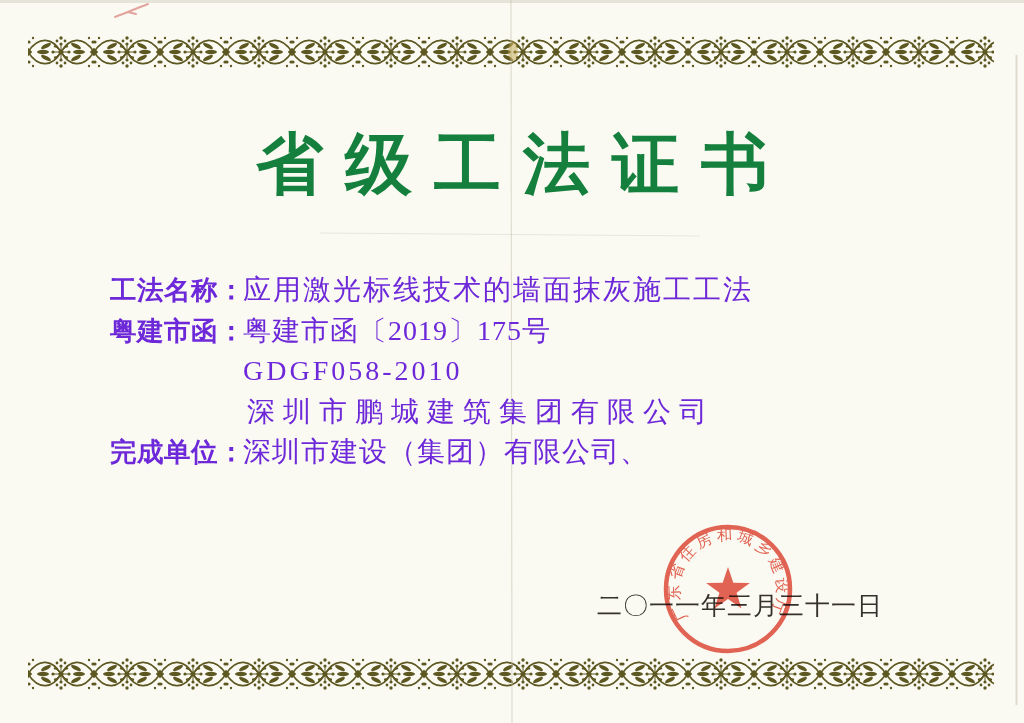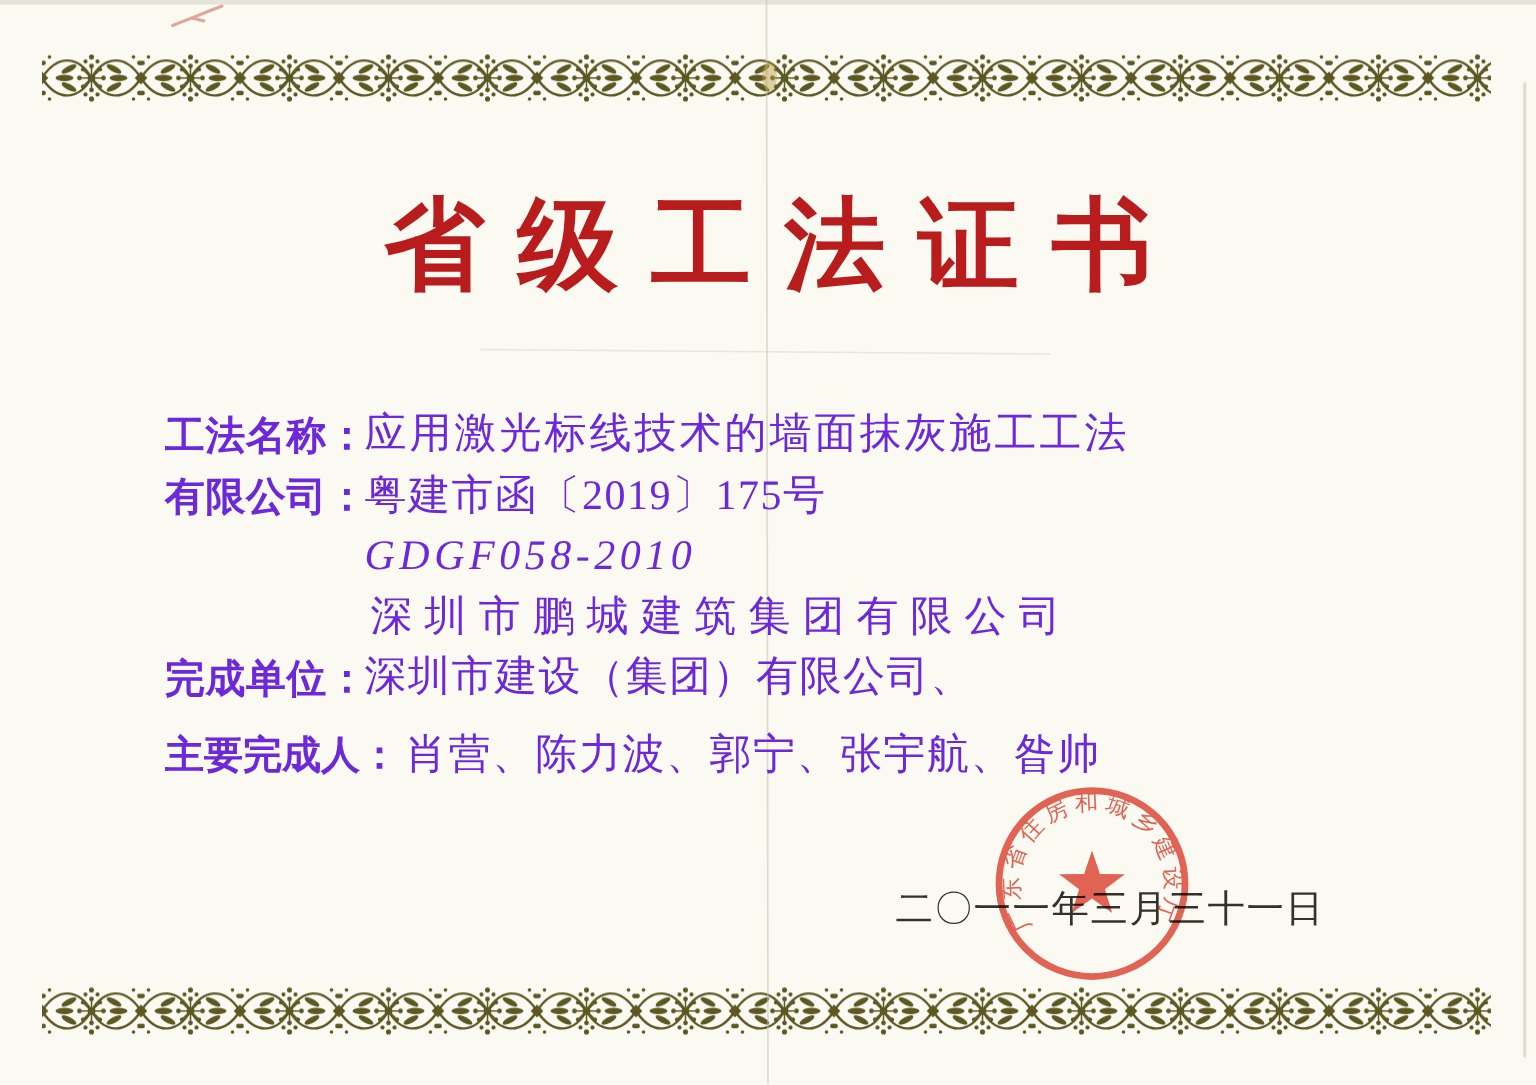--- a/index.html
+++ b/index.html
@@ -5,31 +5,31 @@
   html,body{margin:0;padding:0;}
   body{
     width:1024px;height:723px;position:relative;overflow:hidden;
     background:#fbfaf2;
     font-family:"Liberation Serif","DejaVu Serif",serif;
   }
   .bg-layer{position:absolute;left:0;top:0;width:1024px;height:723px;z-index:1;}
   .title{
     position:absolute;left:0;top:128px;width:1024px;z-index:2;
     text-align:center;font-size:67px;font-weight:bold;line-height:1.1;
-    color:#b91c1c;letter-spacing:22px;padding-left:22px;box-sizing:border-box;
+    color:#15803d;letter-spacing:22px;padding-left:22px;box-sizing:border-box;
     white-space:nowrap;
   }
   .fields{
     position:absolute;left:110px;top:270px;z-index:2;color:#6d28d9;
   }
   .row{position:relative;height:40.5px;line-height:40.5px;font-size:28px;white-space:nowrap;}
   .row .label{font-weight:bold;font-size:26.5px;letter-spacing:0.5px;}
   .row .value{position:absolute;left:133px;top:0;letter-spacing:2px;}
   .row.approval .value{letter-spacing:1px;}
-  .row.code .value{letter-spacing:3px;font-style:italic;}
+  .row.code .value{letter-spacing:3px;}
   .row.unit .value{letter-spacing:1px;}
   .row.cont .value{left:137px;letter-spacing:8px;}
   .row.people{margin-top:11px;}
   .row.people .label{font-size:26px;letter-spacing:0;}
   .row.people .value{left:160px;letter-spacing:1px;}
   .date{
     position:absolute;left:597px;top:589px;z-index:2;
     font-size:25px;letter-spacing:1px;color:#34312b;white-space:nowrap;
   }
   .seal{
@@ -106,36 +106,32 @@
 </svg>
 
 <div class="title">省级工法证书</div>
 
 <div class="fields">
   <div class="row name">
     <span class="label">工法名称：</span>
     <span class="value">应用激光标线技术的墙面抹灰施工工法</span>
   </div>
   <div class="row approval">
-    <span class="label">有限公司：</span>
+    <span class="label">粤建市函：</span>
     <span class="value">粤建市函〔2019〕175号</span>
   </div>
   <div class="row code">
     <span class="value">GDGF058-2010</span>
   </div>
   <div class="row cont">
     <span class="value">深圳市鹏城建筑集团有限公司</span>
   </div>
   <div class="row unit">
     <span class="label">完成单位：</span>
     <span class="value">深圳市建设（集团）有限公司、</span>
-  </div>
-  <div class="row people">
-    <span class="label">主要完成人：</span>
-    <span class="value">肖营、陈力波、郭宁、张宇航、昝帅</span>
   </div>
 </div>
 
 <div class="date">二〇一一年三月三十一日</div>
 
 <svg class="seal" viewBox="0 0 140 140" xmlns="http://www.w3.org/2000/svg">
   <defs>
     <path id="sealArc" d="M31.4,100.2 A49,49 0 1 1 108.6,100.2" fill="none"></path>
   </defs>
   <circle cx="70" cy="70" r="62" fill="none" stroke="#e25848" stroke-width="4.5"></circle>

